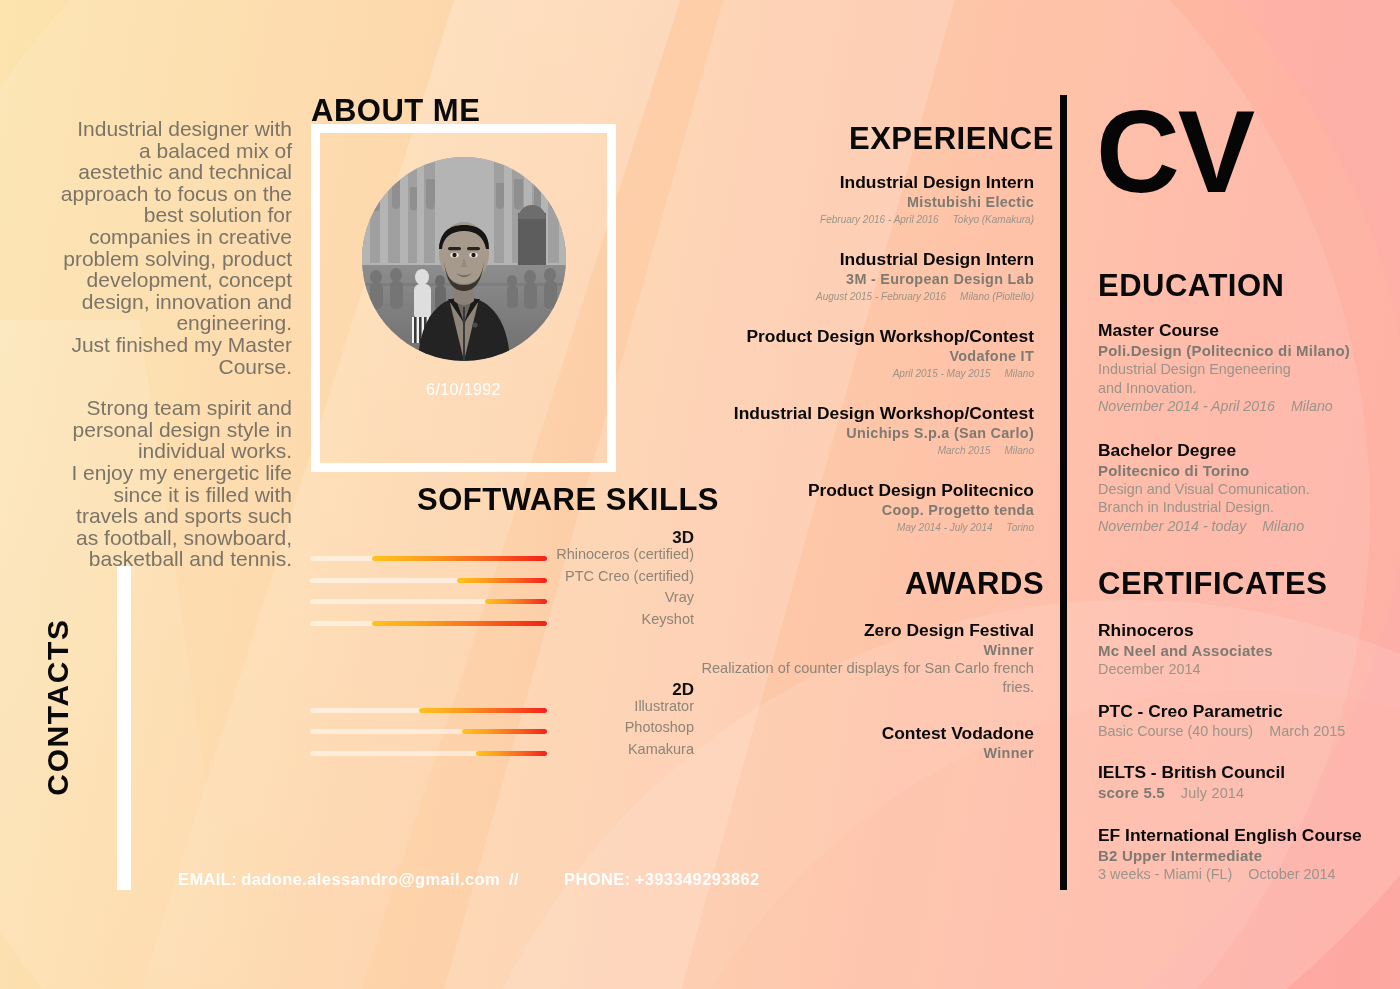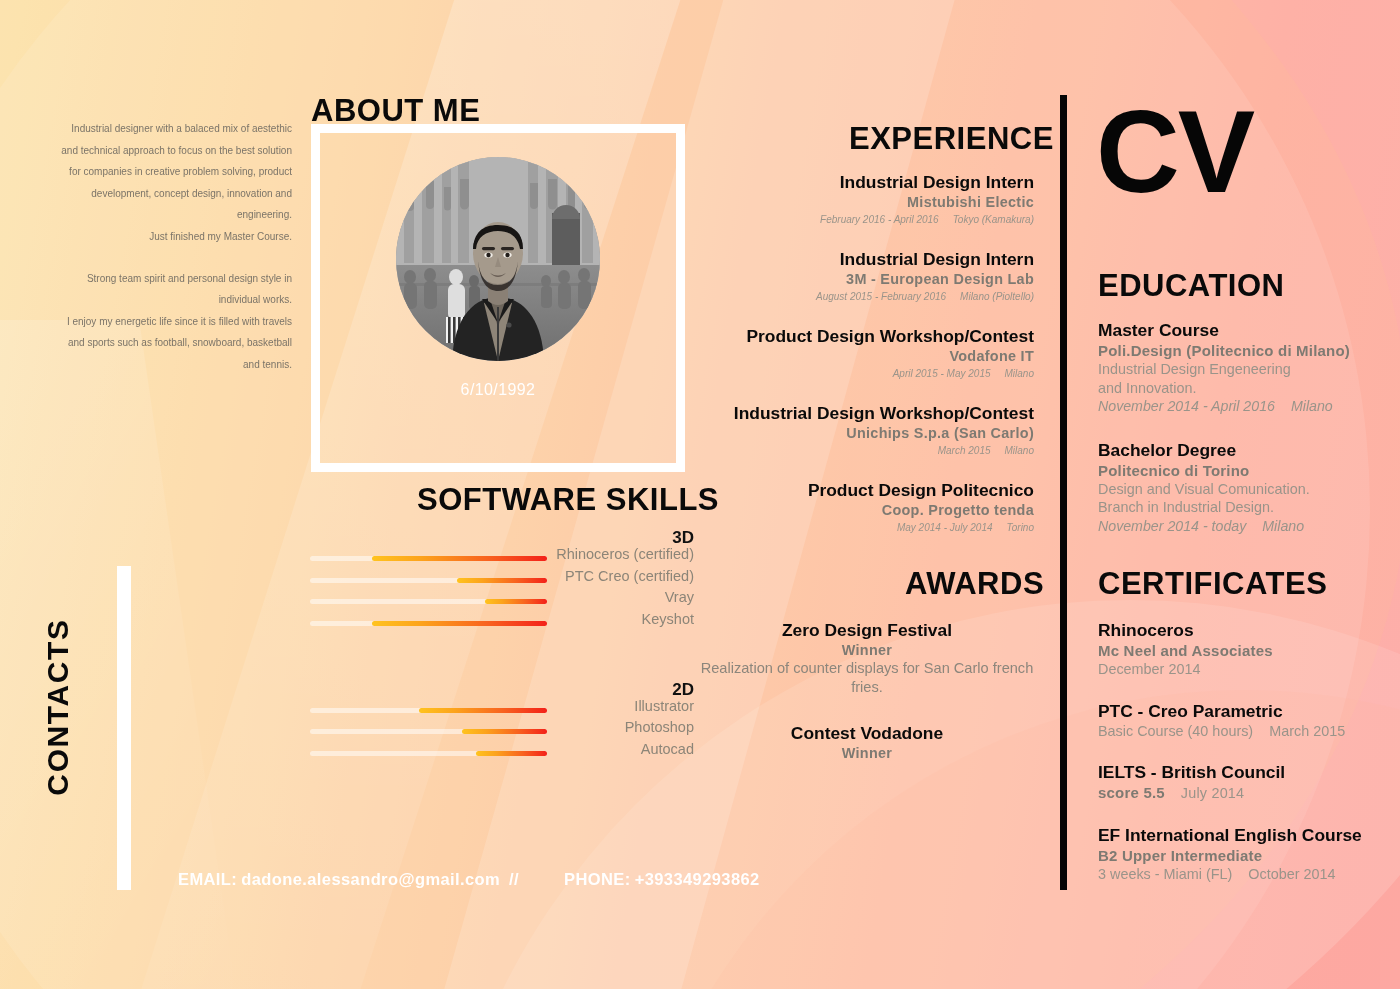--- a/index.html
+++ b/index.html
@@ -62,29 +62,29 @@
   
   .h-section{
     font-weight:bold;color:#0A0A0A;letter-spacing:0.5px;
     font-size:31px;line-height:1;white-space:nowrap;
   }
   .pos{position:absolute;}
 
   
   .about-text{
     left:60px;top:118px;width:232px;
-    text-align:right;color:#7B7468;font-size:10px;line-height:21.6px;
+    text-align:right;color:#7B7468;font-size:21px;line-height:21.6px;
   }
   .about-text p{margin:0;}
   .about-text p+p{margin-top:20px;}
 
   .h-about{left:311px;top:95px;}
 
   .photo-frame{
-    left:311px;top:124px;width:374px;height:348px;
+    left:311px;top:124px;width:305px;height:348px;
     border:9px solid #FFFFFF;box-sizing:border-box;
   }
   .photo-circle{
     position:absolute;left:50%;top:24px;transform:translateX(-50%);
     width:204px;height:204px;border-radius:50%;overflow:hidden;
     background:#8d8d8d;
   }
   .photo-circle svg{display:block;}
   .birthdate{
     position:absolute;left:0;right:0;top:248px;text-align:center;
@@ -132,21 +132,21 @@
   .h-exp{left:849px;top:123px;}
   .h-awards{left:905px;top:568px;}
   .entry{margin-bottom:20px;}
   .entry .t1{font-weight:bold;color:#0A0A0A;font-size:17.4px;line-height:21px;}
   .entry .t2{font-weight:bold;color:#7E7A72;font-size:14.4px;line-height:18px;letter-spacing:0.3px;}
   .entry .t3{color:#9A948A;font-size:10px;font-style:italic;line-height:18px;}
   .entry .t3 .gap{display:inline-block;width:14px;}
   .entry .t4{color:#8C867C;font-size:14.6px;line-height:19px;}
 
   .exp-list{position:absolute;left:700px;top:172px;width:334px;text-align:right;}
-  .awards-list{position:absolute;left:700px;top:620px;width:334px;text-align:center;}
+  .awards-list{position:absolute;left:700px;top:620px;width:334px;text-align:right;}
 
   
   .divider{
     left:1060px;top:95px;width:7px;height:795px;background:#050505;
   }
   .cv-logo{
     left:1096px;top:99px;font-weight:bold;color:#060606;
     font-size:116px;line-height:0.92;letter-spacing:-2px;
   }
   .h-edu{left:1098px;top:270px;}
@@ -343,21 +343,21 @@
           <div class="skill-row">
             <div class="bar-track">
               <div class="bar-fill" style="left: 64%; width: 36%;"></div>
             </div>
             <div class="skill-name">Photoshop</div>
           </div>
           <div class="skill-row">
             <div class="bar-track">
               <div class="bar-fill" style="left: 70%; width: 30%;"></div>
             </div>
-            <div class="skill-name">Autocad</div>
+            <div class="skill-name">Kamakura</div>
           </div>
         </div>
     </div>
   </div>
 
   <div class="pos contacts-bar"></div>
   <div class="pos contacts-label">CONTACTS</div>
 
   <div class="pos footer-contacts">
     <span class="lbl">EMAIL:</span><span>dadone.alessandro@gmail.com</span><span class="sep">//</span><span class="lbl">PHONE:</span><span>+393349293862</span>

